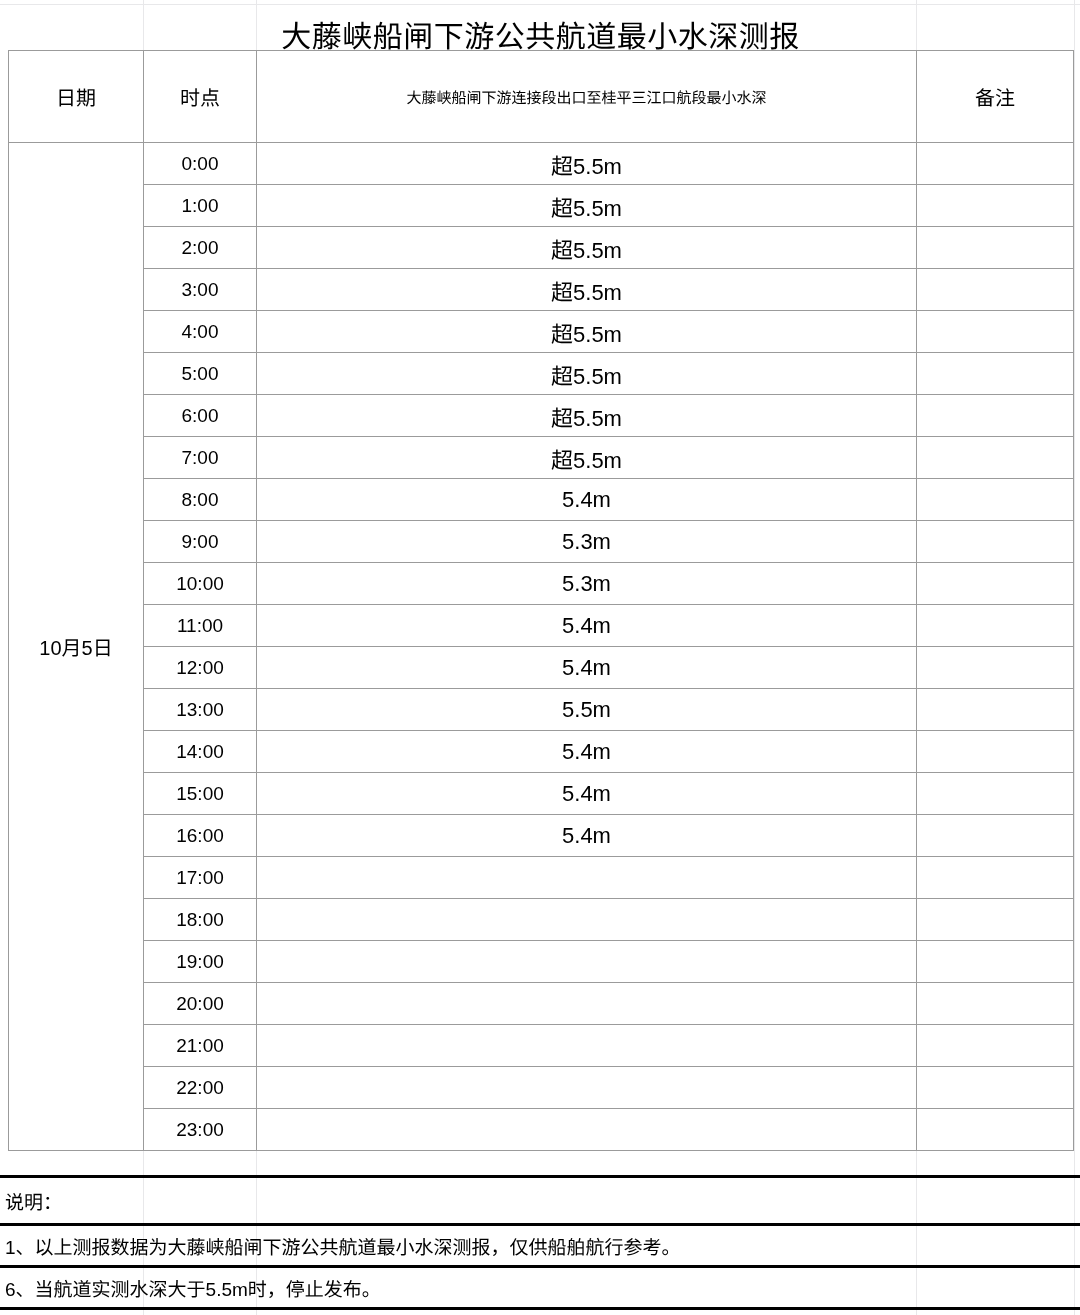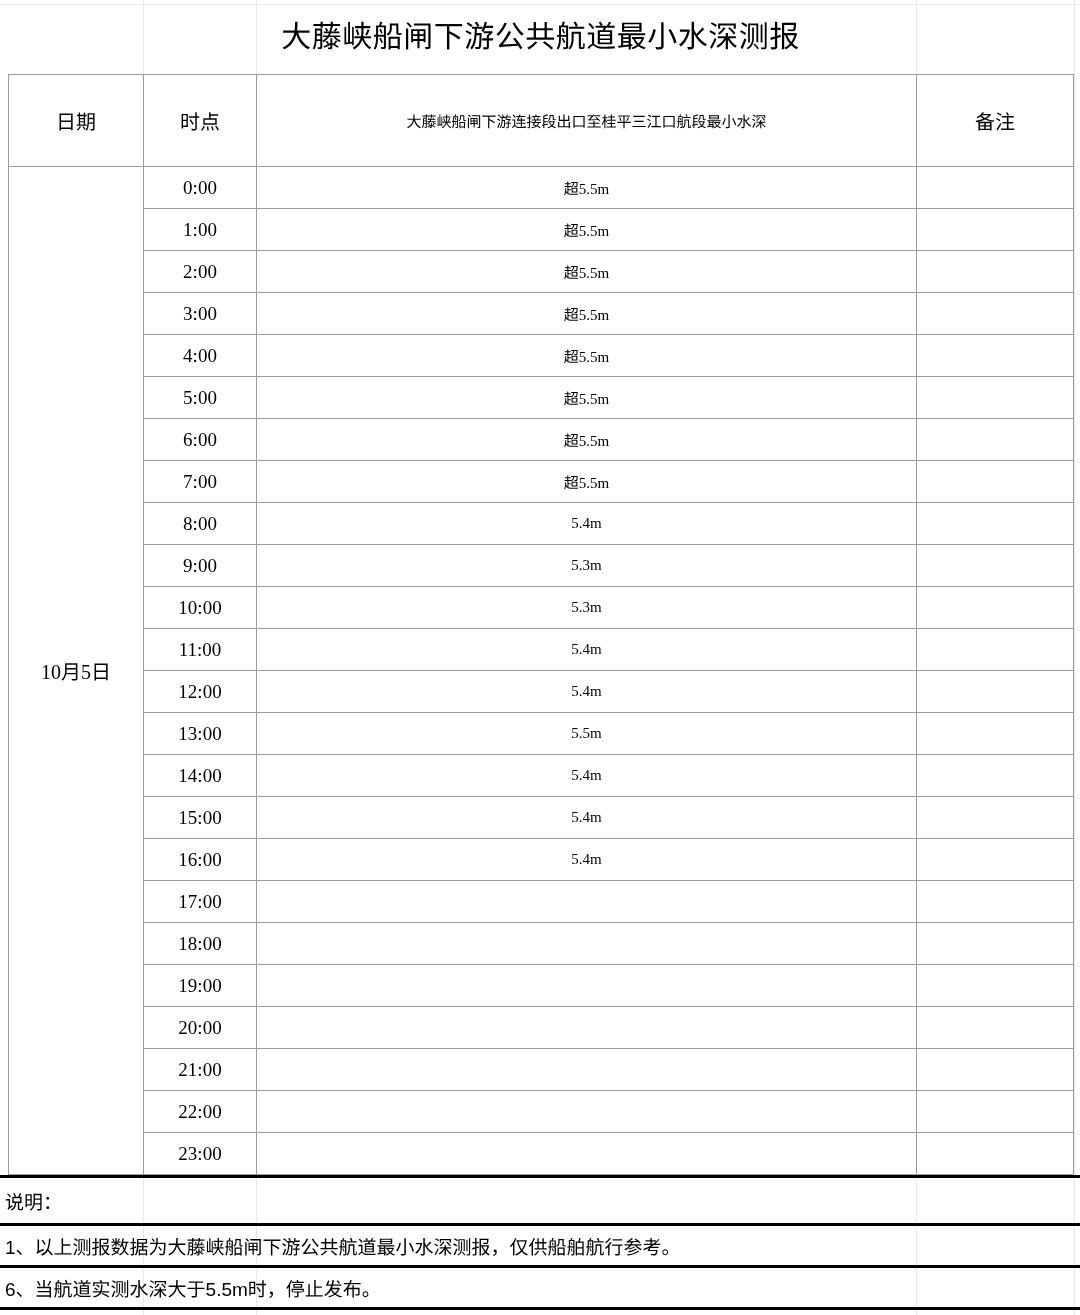--- a/index.html
+++ b/index.html
@@ -60,26 +60,25 @@
     font-size: 30px;
     font-weight: normal;
     letter-spacing: 0.5px;
     white-space: nowrap;
   }
 
   
   table.report {
     position: absolute;
     left: 8px;
-    top: 74px;
+    top: 50px;
     border-collapse: collapse;
     table-layout: fixed;
     width: 1065px;
     background: #f0abfc;
-    font-family: Liberation Serif, serif;
   }
   table.report td, table.report th {
     border: 1px solid #9b9b9b;
     padding: 0;
     text-align: center;
     vertical-align: middle;
     font-weight: normal;
     background: #ffffff;
   }
   .col-date   { width: 135px; }
@@ -91,21 +90,21 @@
     height: 91px;
     font-size: 20px;
   }
   thead td.hdr-main { font-size: 15px; }
 
   tbody td {
     height: 41px;
     font-size: 19px;
   }
   td.date-cell { font-size: 20px; }
-  td.depth-cell { font-size: 15px; margin-top: 35px; }
+  td.depth-cell { font-size: 22px; margin-top: 35px; }
 
   
   .notes {
     position: absolute;
     left: 0;
     top: 1143px;
     width: 1080px;
   }
   .note-row {
     position: relative;

